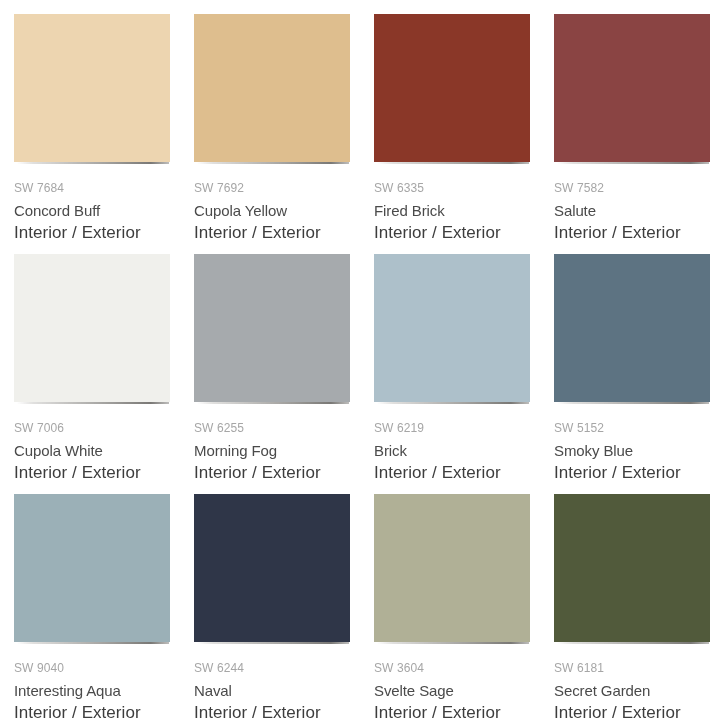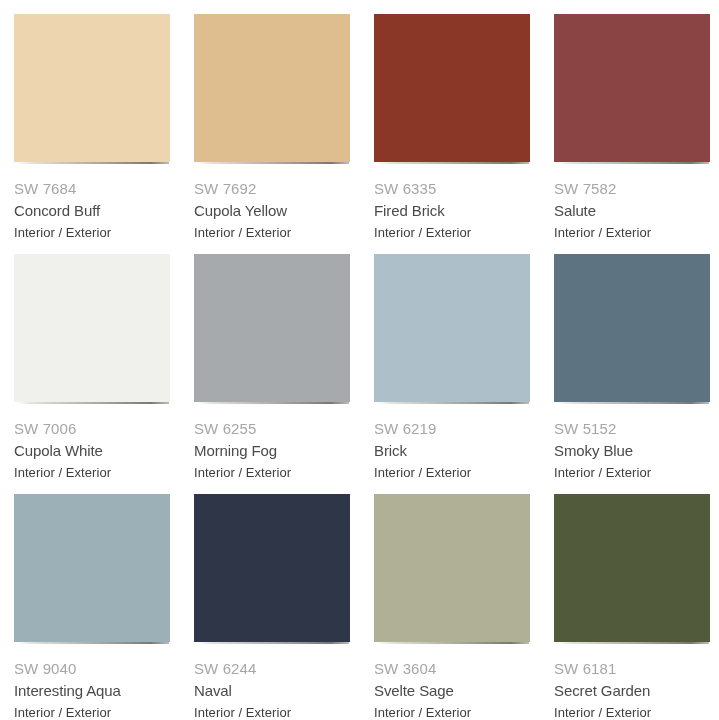--- a/index.html
+++ b/index.html
@@ -59,38 +59,38 @@
     background: linear-gradient(to right,
         rgba(120,118,112,0.00) 0%,
         rgba(120,118,112,0.22) 10%,
         rgba(95,93,88,0.55) 55%,
         rgba(70,68,64,0.72) 88%,
         rgba(70,68,64,0.35) 100%);
     filter: blur(0.4px);
   }
 
   .swatch-code {
-    font-size: 15px;
+    font-size: 12px;
     line-height: 17px;
     color: #a6a6a6;
     letter-spacing: 0.1px;
     margin-bottom: 4px;
   }
 
   .swatch-name {
     font-size: 15px;
     line-height: 20px;
     font-weight: normal;
     color: #4a4a4a;
     letter-spacing: -0.1px;
     margin-bottom: 3px;
   }
 
   .swatch-usage {
-    font-size: 13px;
+    font-size: 17px;
     line-height: 17px;
     color: #3d3d3d;
     letter-spacing: 0.05px;
   }
 </style>
 </head>
 <body>
 
 <main id="swatch-grid">
     <article class="swatch-card">

